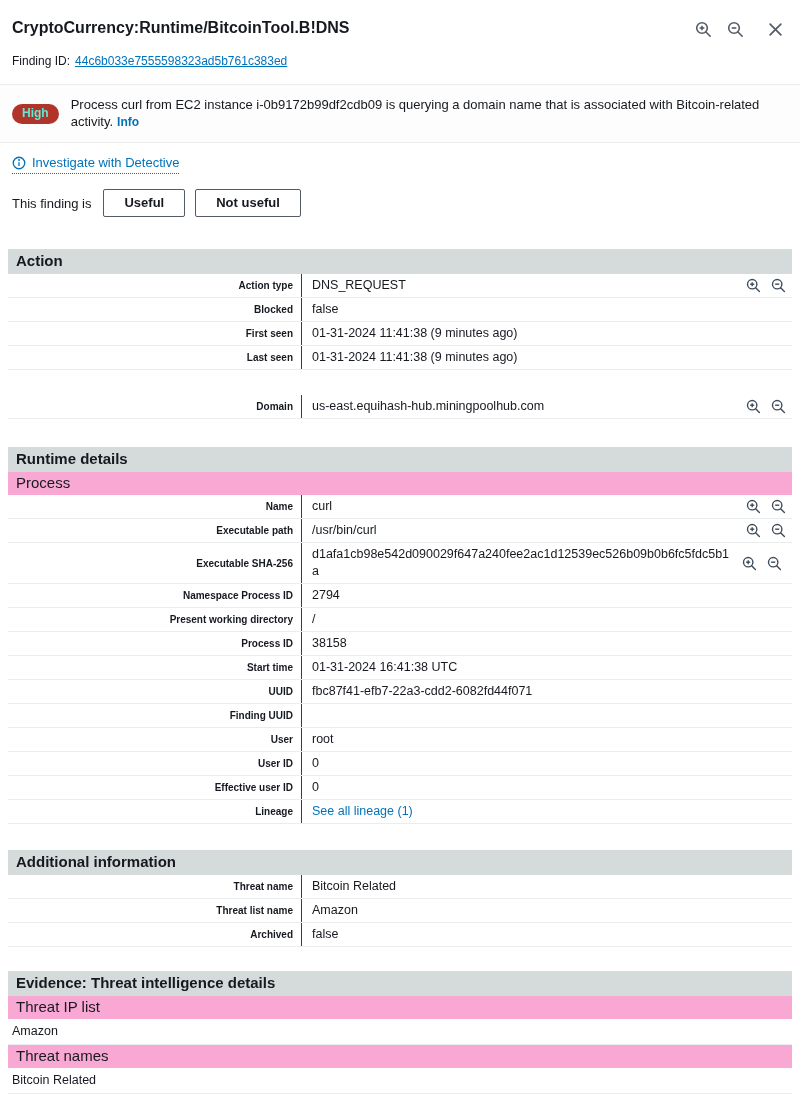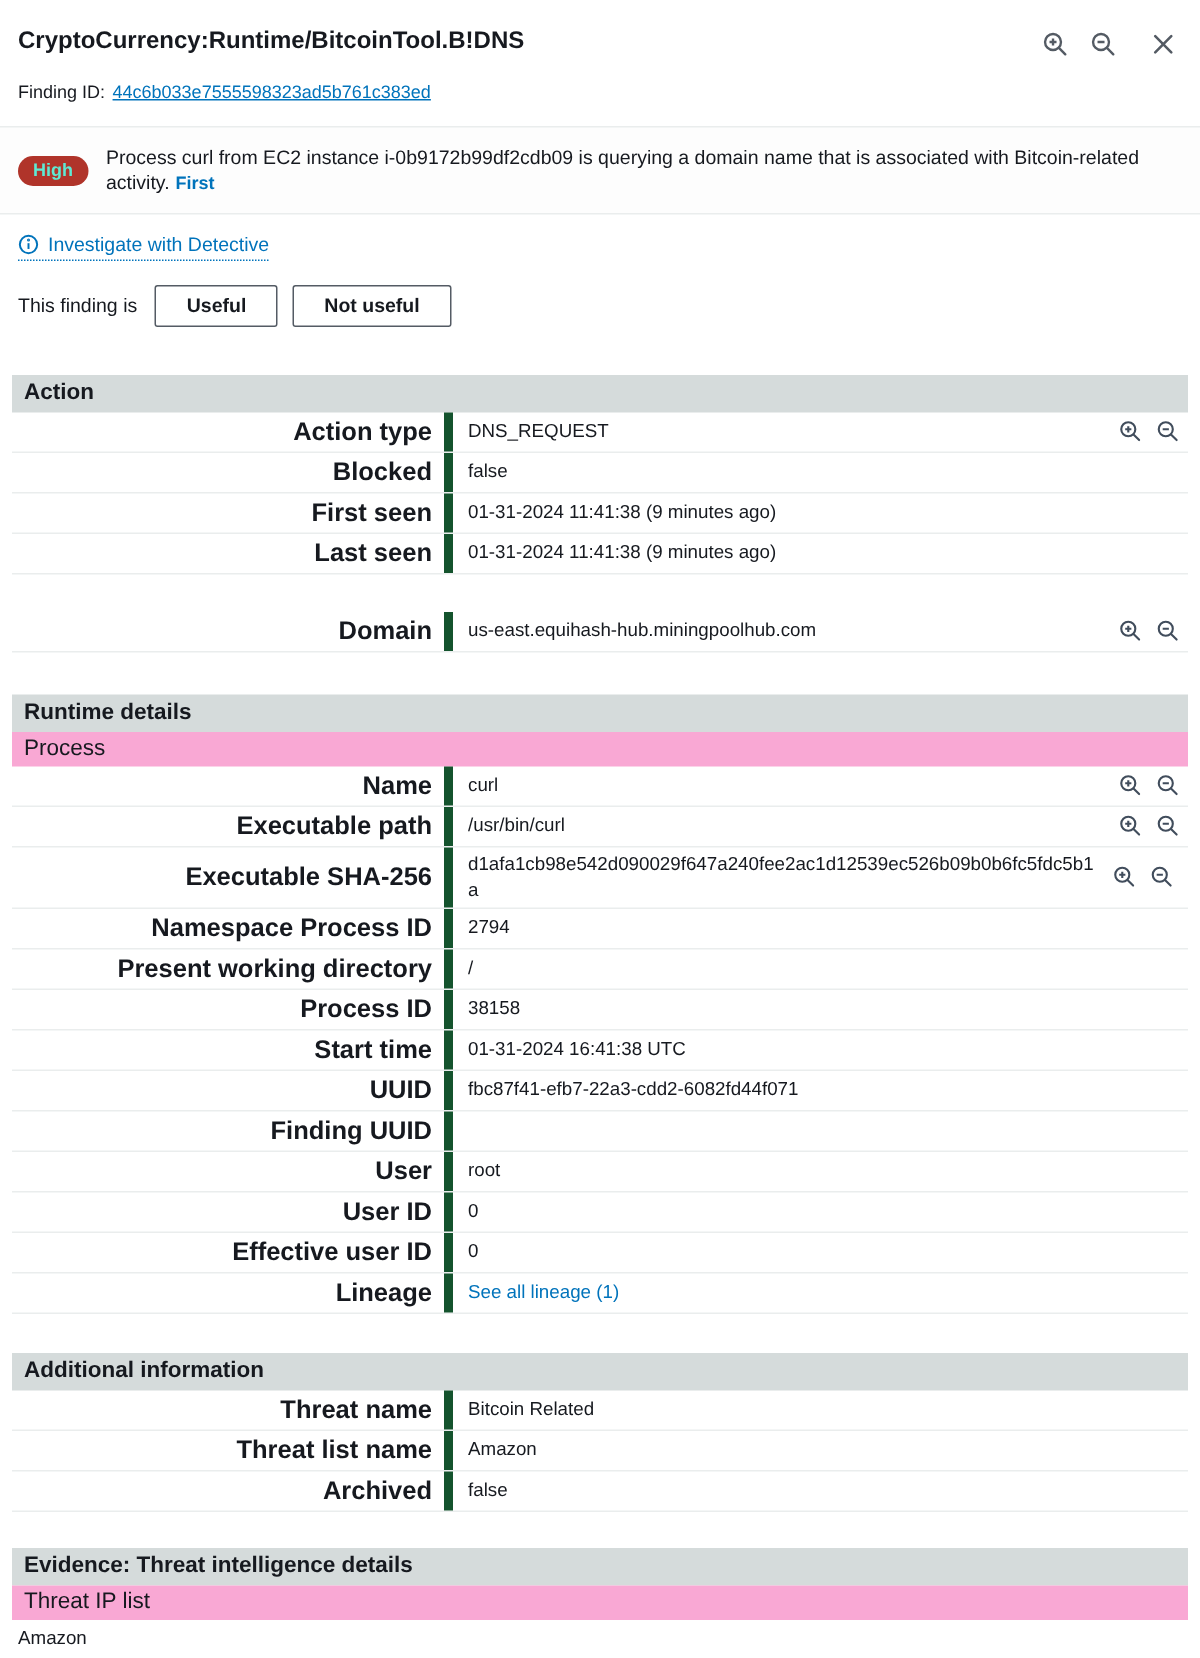--- a/index.html
+++ b/index.html
@@ -81,23 +81,23 @@
     background: #f9a8d4; font-size: 15px; font-weight: 400;
     padding: 2px 8px 3px 8px; line-height: 18px;
   }
   .kv-row {
     display: flex; align-items: center;
     border-bottom: 1px solid #eaeded;
     min-height: 24px;
   }
   .kv-label {
     width: 294px; flex: 0 0 294px;
-    text-align: right; font-weight: 700; font-size: 17px;
+    text-align: right; font-weight: 700; font-size: 10px;
     padding: 3px 8px 3px 8px;
-    border-right: 6px solid #14532d;
+    border-right: 1px solid #14532d;
     align-self: stretch; display: flex; align-items: center; justify-content: flex-end;
   }
   .kv-value {
     flex: 1 1 auto; font-size: 12.5px; padding: 3px 8px 3px 10px;
     word-break: break-all; line-height: 17px;
   }
   .kv-icons { flex: 0 0 auto; display: flex; align-items: center; gap: 10px; padding-right: 6px; }
   .kv-icons .icon-btn { width: 15px; height: 15px; color: #414d5c; }
   .row-spacer { height: 25px; }
   .plain-row {
@@ -138,21 +138,21 @@
         </button>
       </div>
     </div>
     <div class="finding-id-row">
       <span class="fid-label">Finding ID:</span><a class="link underlined">44c6b033e7555598323ad5b761c383ed</a>
     </div>
   </div>
 
   <div class="severity-band">
     <span class="severity-badge">High</span>
-    <span class="severity-text"><span>Process curl from EC2 instance i-0b9172b99df2cdb09 is querying a domain name that is associated with Bitcoin-related activity.</span><a class="link info-link">First</a></span>
+    <span class="severity-text"><span>Process curl from EC2 instance i-0b9172b99df2cdb09 is querying a domain name that is associated with Bitcoin-related activity.</span><a class="link info-link">Info</a></span>
   </div>
 
   <div class="investigate-row">
     <a class="investigate-link">
       <svg width="14" height="14" viewBox="0 0 16 16" fill="none" stroke="#0073bb" stroke-width="1.5">
         <circle cx="8" cy="8" r="6.6"></circle>
           <line x1="8" y1="7" x2="8" y2="11.4"></line>
           <circle cx="8" cy="4.6" r="0.4" fill="#0073bb"></circle>
       </svg>
       <span>Investigate with Detective</span>

